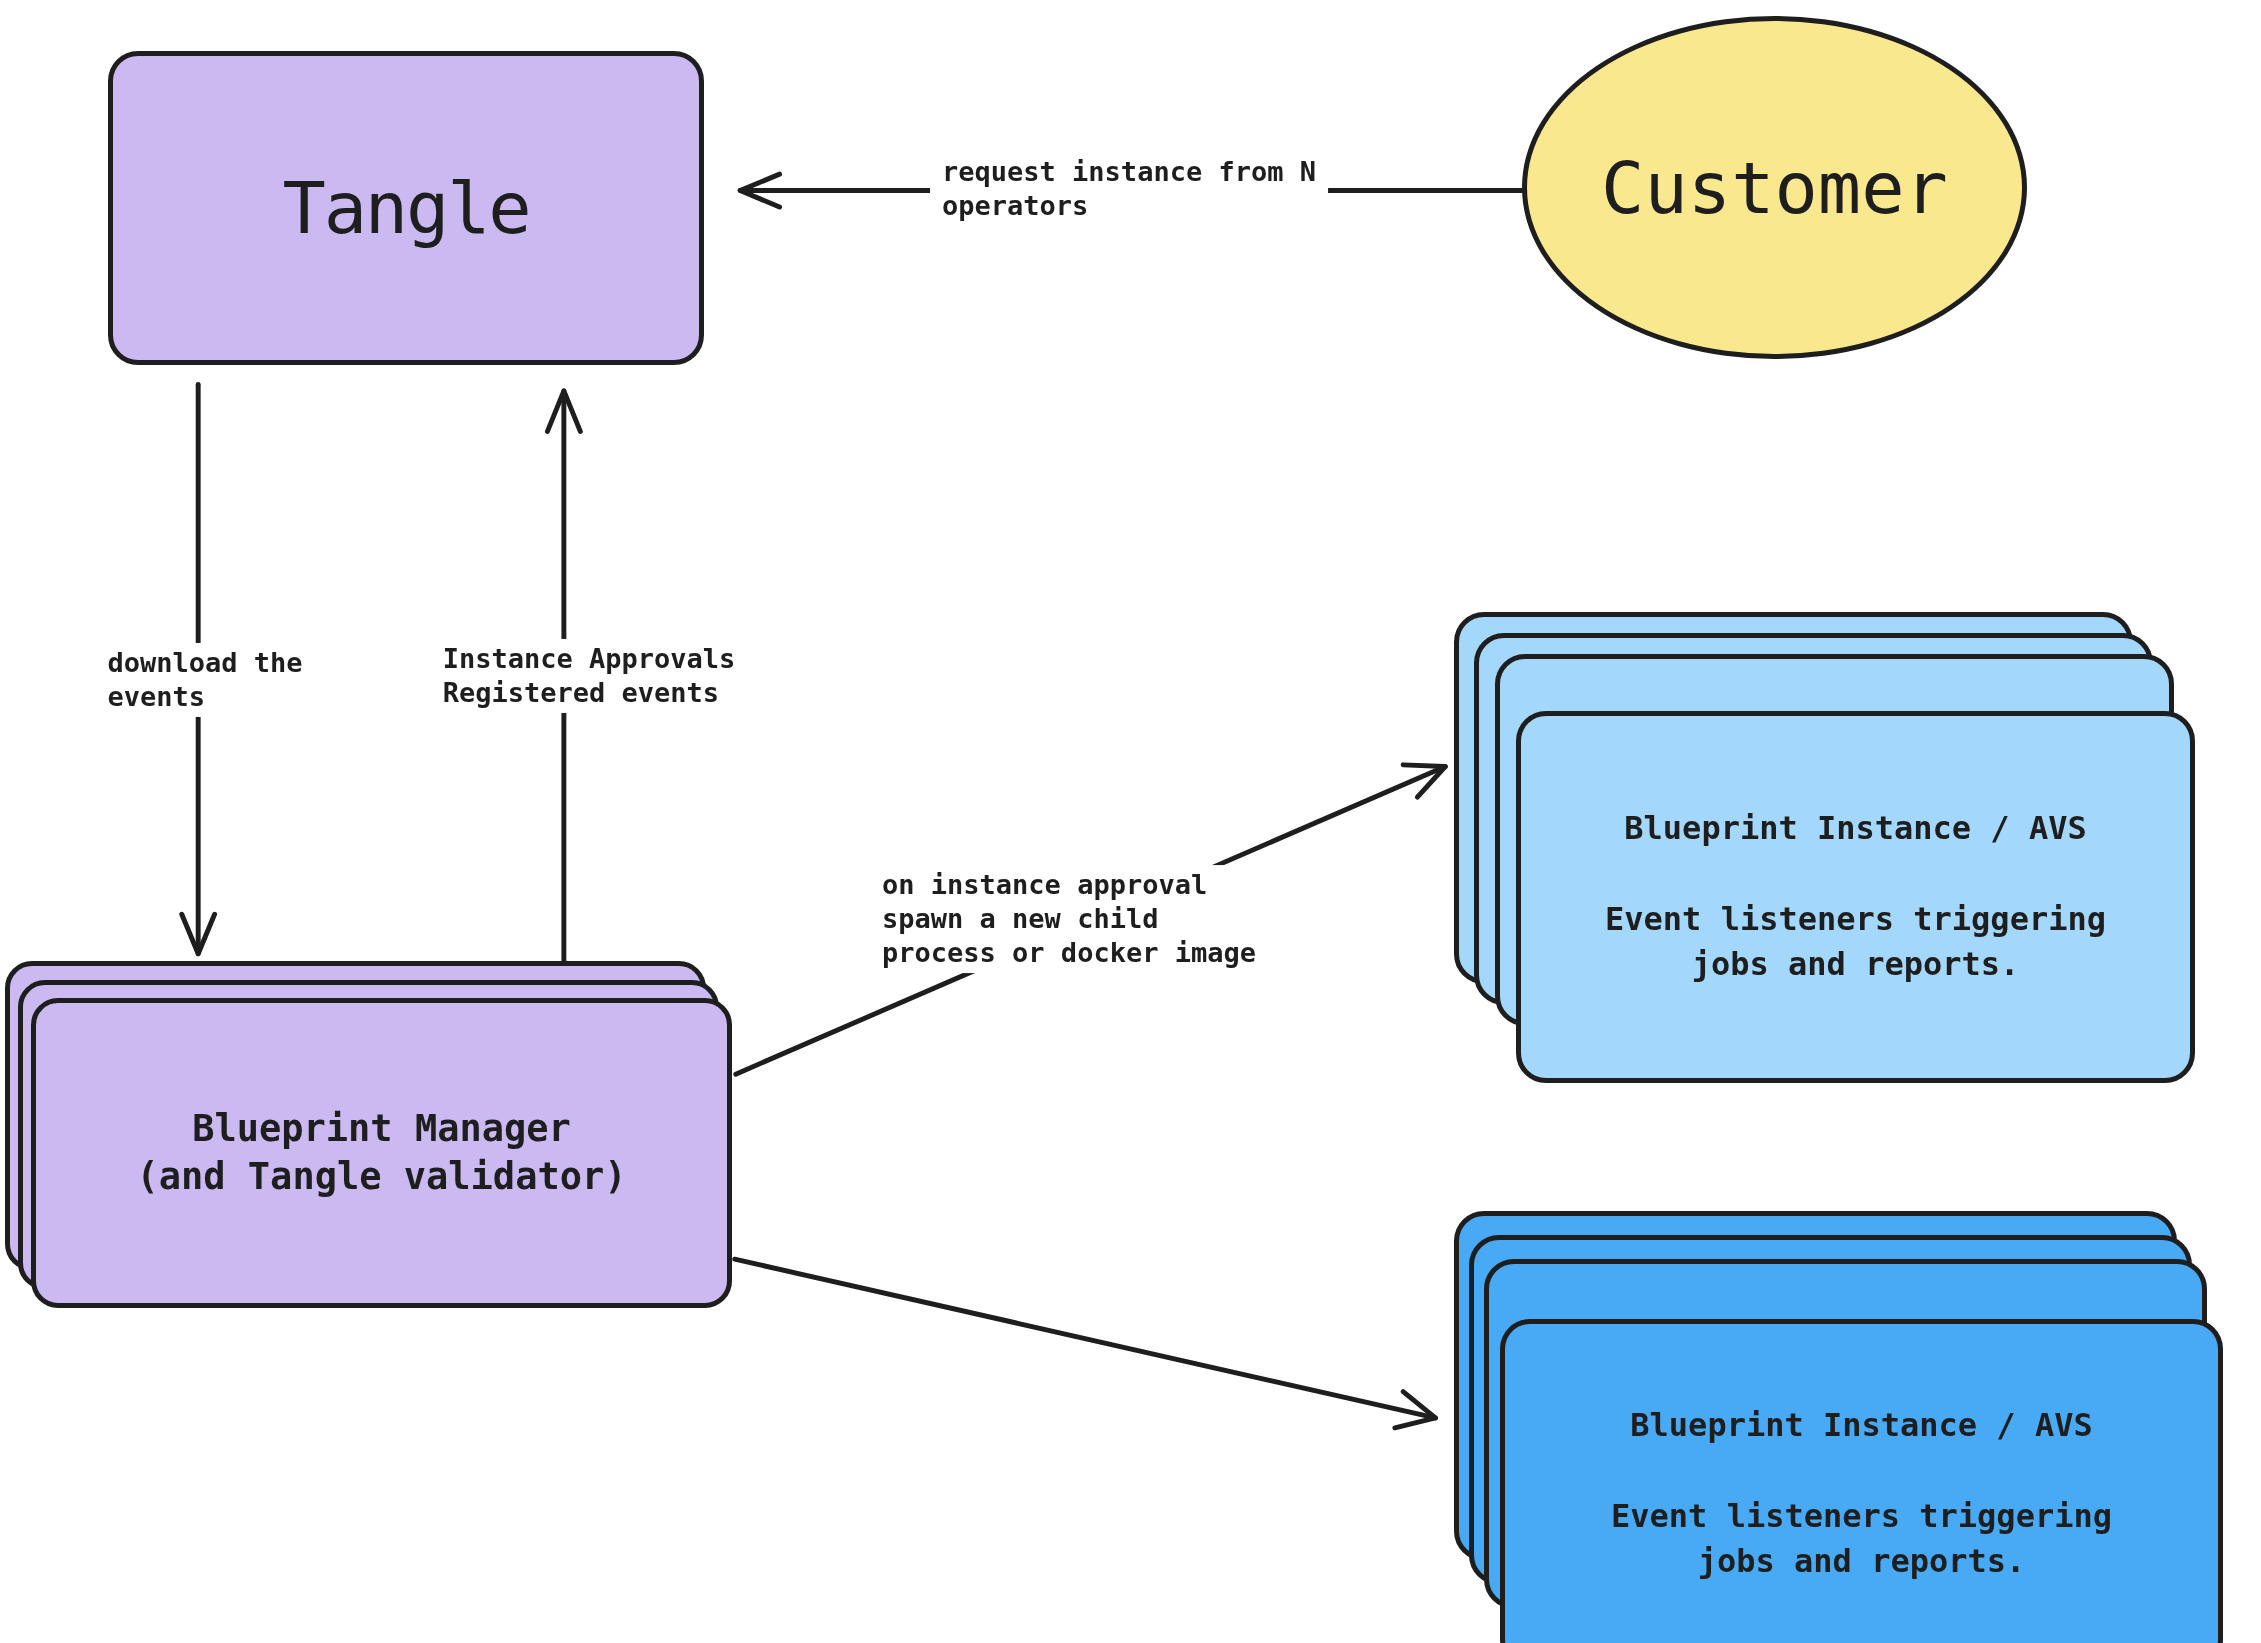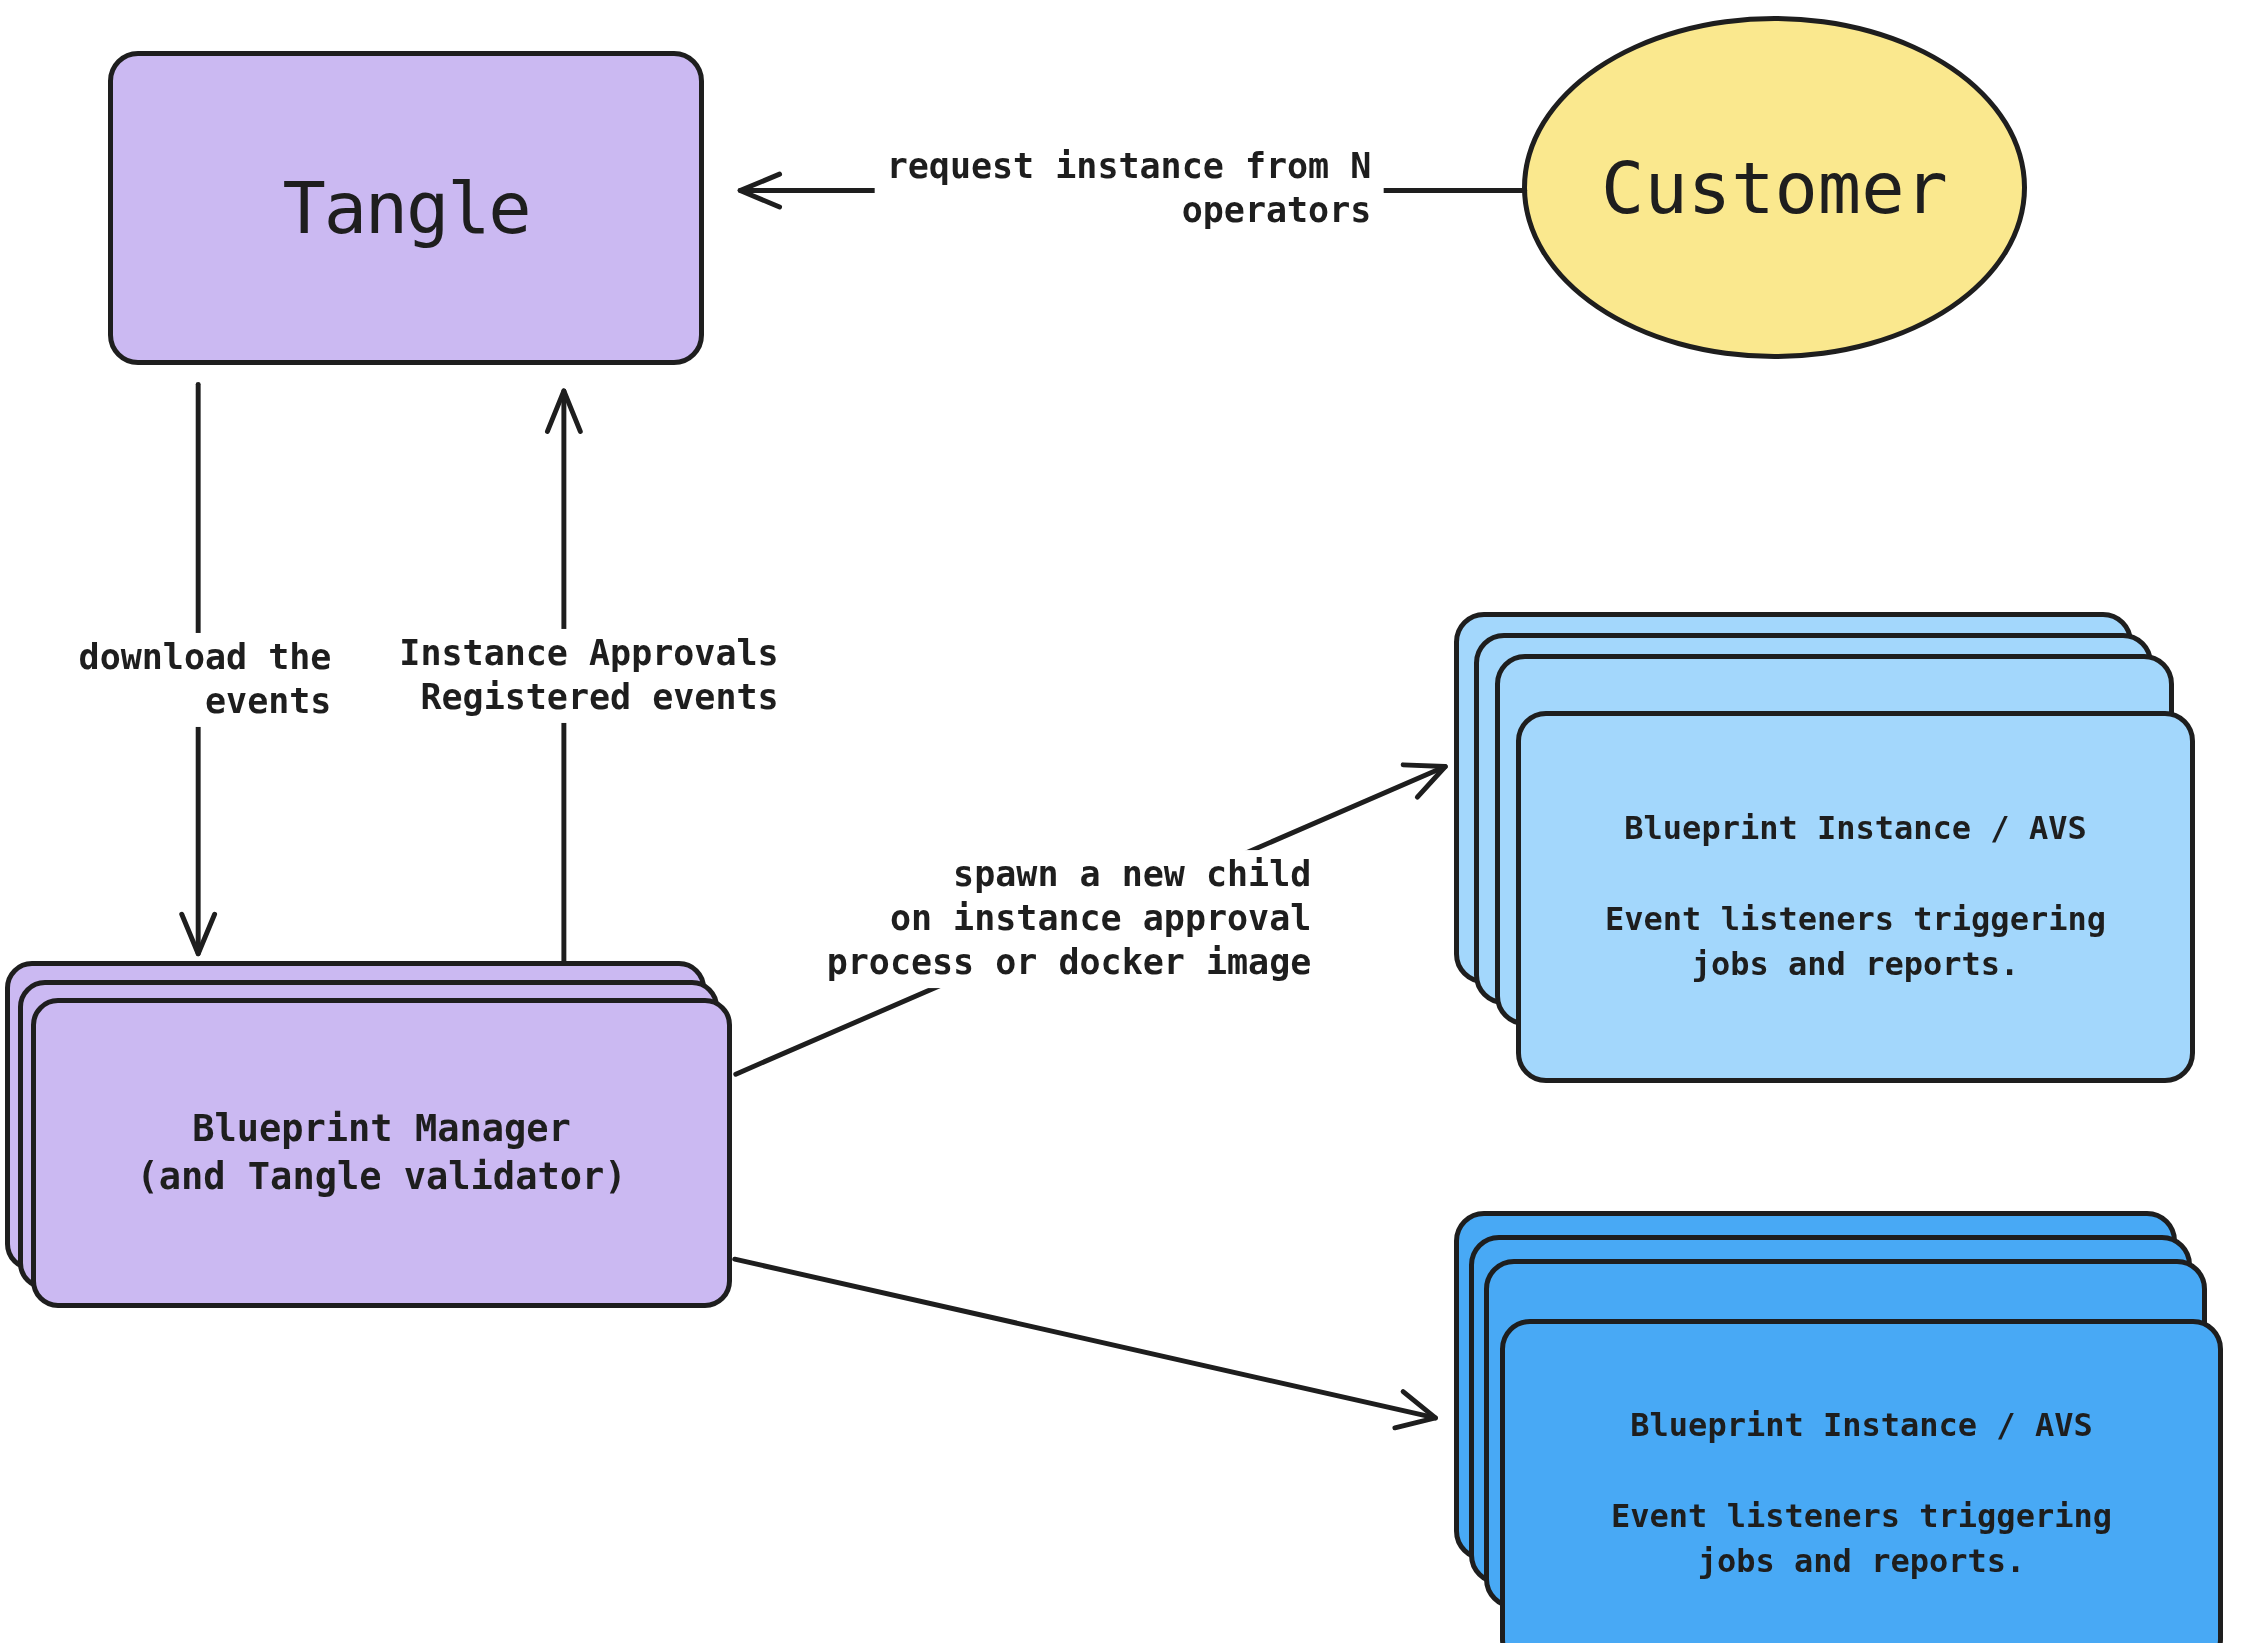--- a/index.html
+++ b/index.html
@@ -44,22 +44,22 @@
   .mgr.front{font-size:37px;line-height:1.3;}
   .inst-light{width:679px;height:372px;border-radius:30px;}
   .inst-dark{width:723px;height:350px;border-radius:30px;}
   .card-text{font-size:32px;line-height:1.42;font-weight:bold;margin-top:36px;}
   .blank-line{height:45px;}
   .edge-label{
     position:absolute;z-index:6;
     transform:translate(-50%,-50%);
     background:#ffffff;
     padding:3.3px 12px;
-    text-align:right;
-    font-size:35px;line-height:1.25;font-weight:bold;
+    text-align:left;
+    font-size:27px;line-height:1.25;font-weight:bold;
     white-space:nowrap;
   }
 </style>
 </head>
 <body>
 
 <div class="canvas">
 
   <div class="node rounded tangle-box" style="background-color: rgb(203, 185, 242);">
     <div class="big-title">Tangle</div>
@@ -128,19 +128,19 @@
     <div>download the</div>
     <div>events</div>
   </div>
 
   <div class="edge-label" style="left:589px;top:676px;">
     <div>Instance Approvals</div>
     <div>Registered events</div>
   </div>
 
   <div class="edge-label" style="left:1069px;top:919px;">
+    <div>on instance approval</div>
     <div>spawn a new child</div>
-    <div>on instance approval</div>
     <div>process or docker image</div>
   </div>
 
 </div>
 
 
 </body></html>

